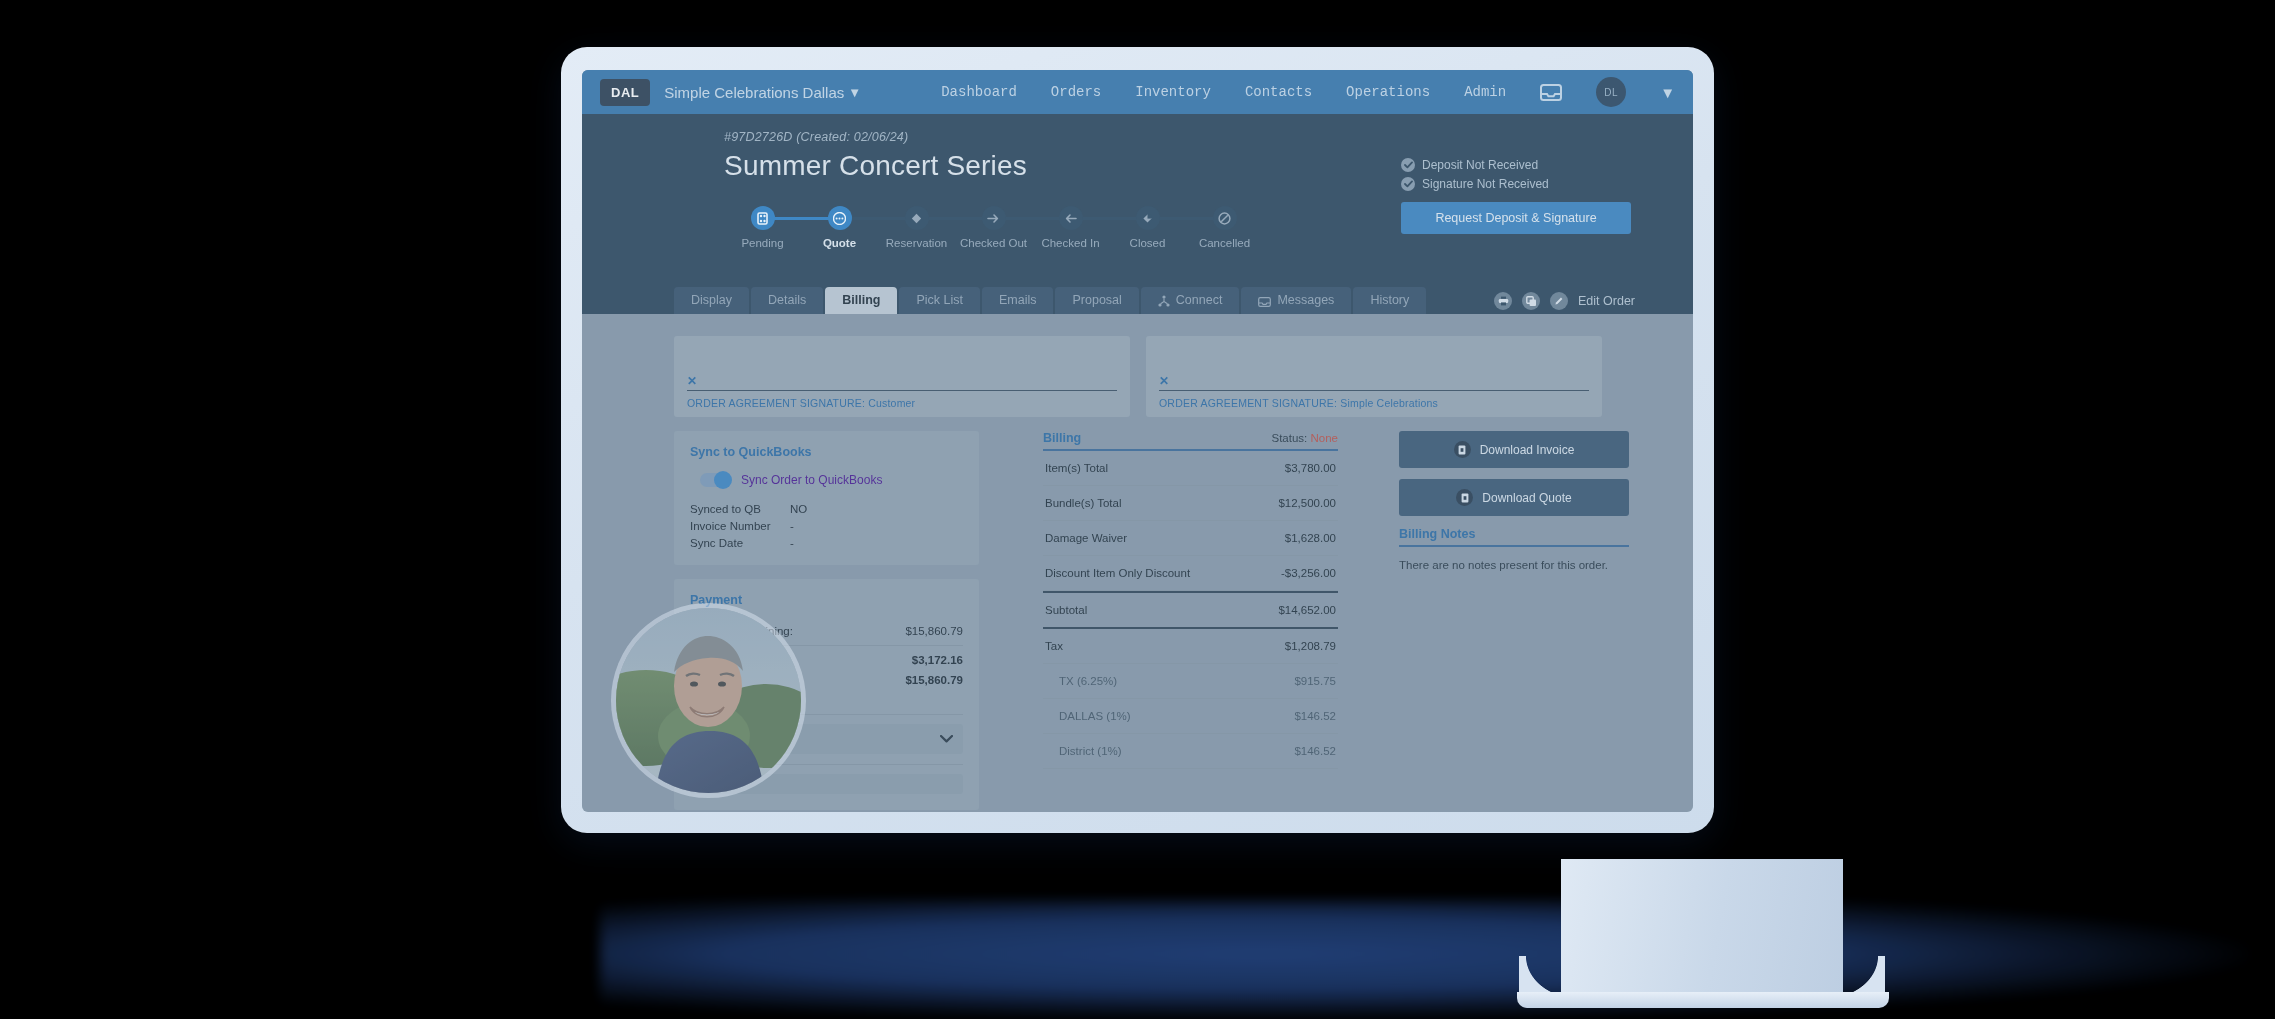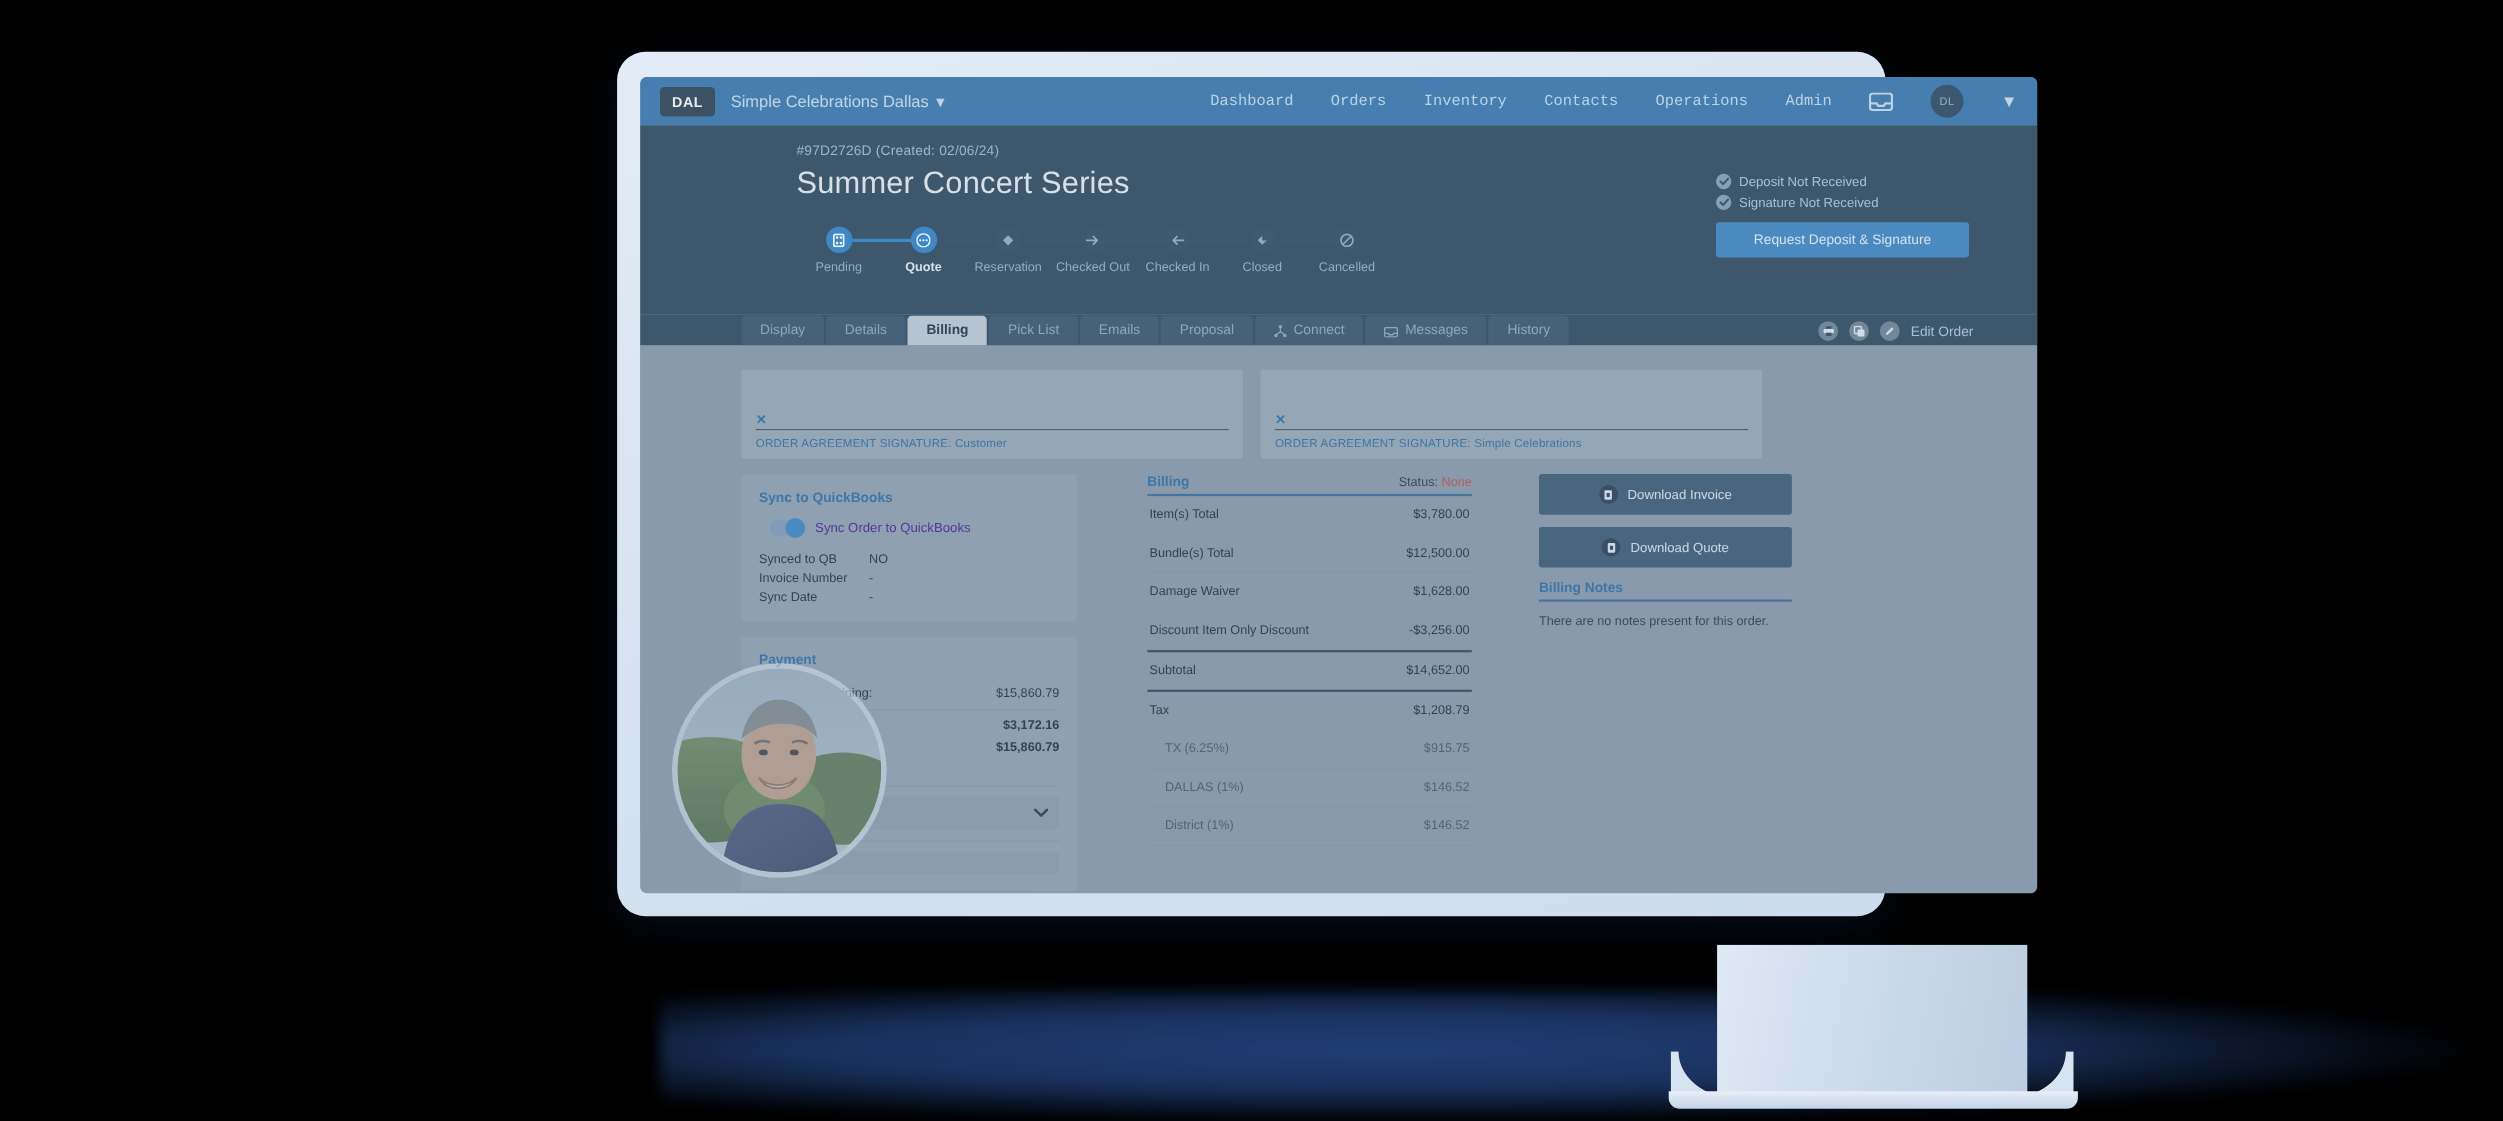--- a/index.html
+++ b/index.html
@@ -27,21 +27,21 @@
     width: 1153px; height: 785px;
   }
   .bezel {
     position: absolute; left: 0; top: 0; width: 1153px; height: 786px;
     background: linear-gradient(160deg, #e3ecf6 0%, #d7e3f0 45%, #cddcec 100%);
     border-radius: 26px;
     box-shadow: 0 10px 36px rgba(10,22,44,.55);
   }
   .screen {
     position: absolute; left: 21px; top: 23px;
-    width: 1270px; height: 742px;
+    width: 1111px; height: 742px;
     border-radius: 6px; overflow: hidden;
     background: #8a9cac;
   }
   .stand-neck {
     position: absolute; left: 1000px; top: 812px;
     width: 282px; height: 145px;
     background: linear-gradient(100deg, #dfe9f4 0%, #c9d8e9 55%, #bdcee2 100%);
   }
   .stand-neck:before {
     content: ""; position: absolute; left: -42px; bottom: 0; width: 60px; height: 48px;
@@ -76,21 +76,21 @@
     color: #9fb8cc; font-size: 10px; display: flex; align-items: center;
     justify-content: center; letter-spacing: .5px;
   }
   .topnav-chev { color: #cfe2f1; font-size: 15px; }
 
   
   .orderhead {
     background: #2f4a60; padding: 16px 0 0 0; position: relative; height: 172px;
   }
   .oh-inner { padding-left: 142px; }
-  .order-meta { color: #a9bccb; font-size: 12.5px; letter-spacing: .2px; }
+  .order-meta { color: #a9bccb; font-size: 12.5px; letter-spacing: .2px; font-style: italic; }
   .order-title { color: #e9f1f7; font-size: 28px; font-weight: normal; margin-top: 6px; letter-spacing: .2px; }
 
   .stepper { display: flex; margin-top: 24px; padding-left: 0px; }
   .step { width: 77px; text-align: center; position: relative; }
   .step .dot {
     width: 24px; height: 24px; border-radius: 50%; margin: 0 auto;
     background: #3d5a72; display: flex; align-items: center; justify-content: center;
     position: relative; z-index: 2;
   }
   .step.active .dot, .step.done .dot { background: #3f88c5; }

